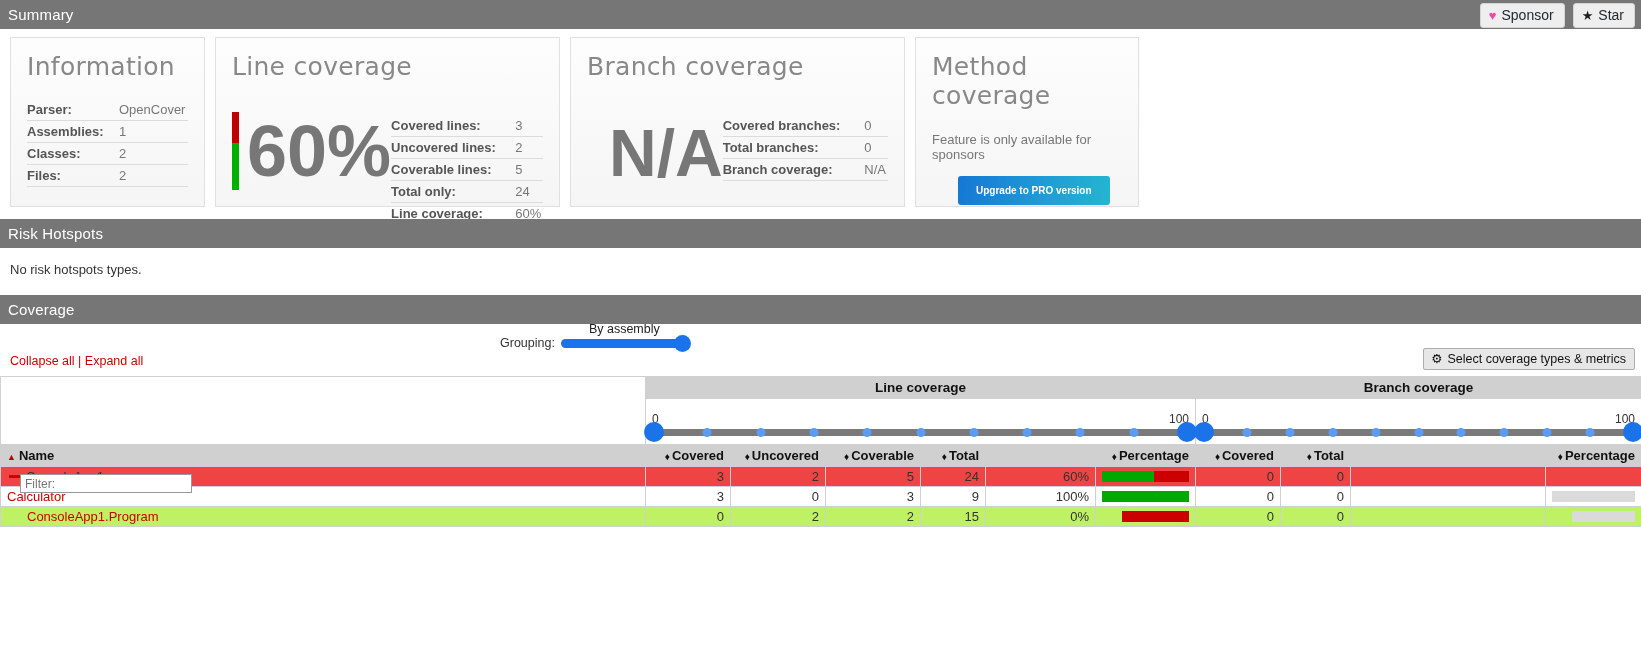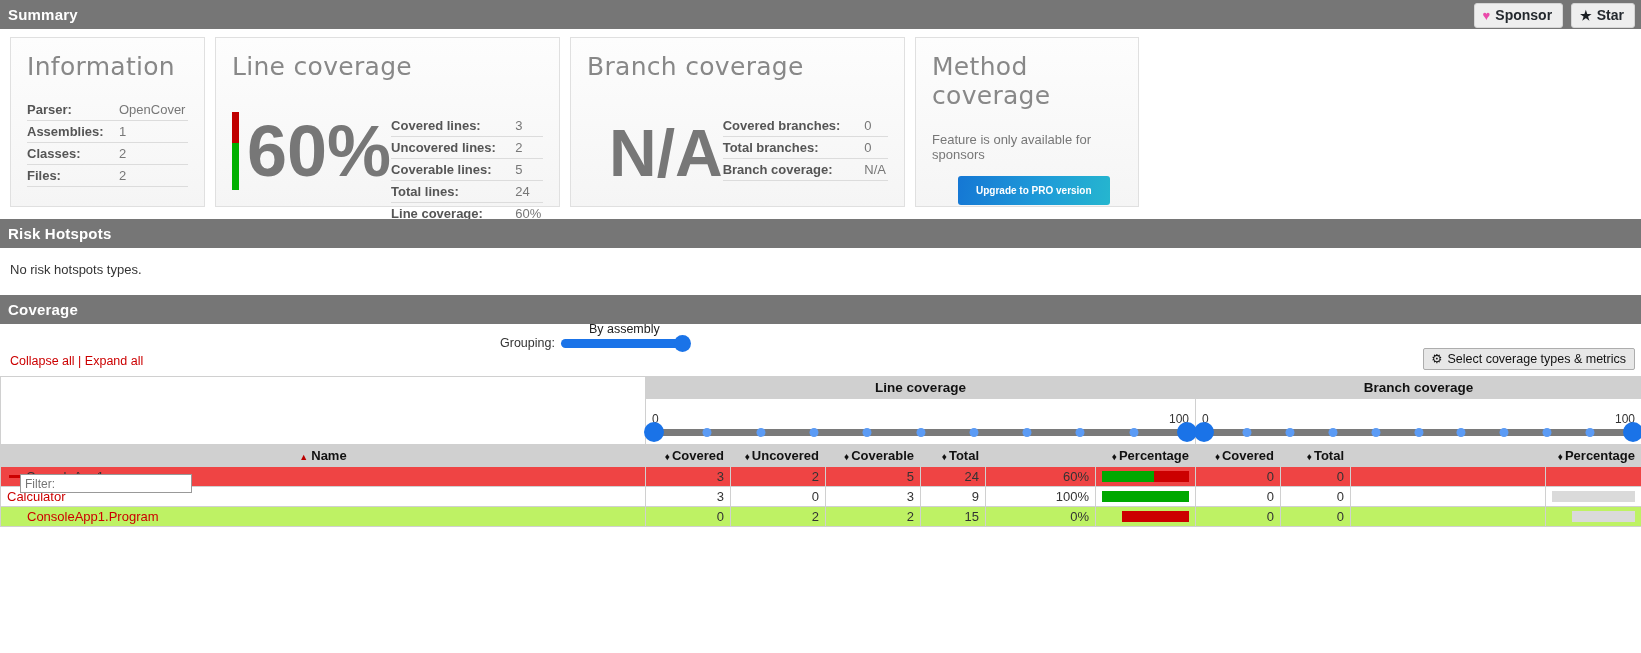--- a/index.html
+++ b/index.html
@@ -16,21 +16,21 @@
 
   
   .section-bar {
     background: #767676;
     color: #ffffff;
     height: 29px;
     display: flex;
     align-items: center;
     padding: 0 8px;
     font-size: 15px;
-    font-weight: bold;
+    font-weight: normal;
     position: relative;
   }
   .section-bar .title { letter-spacing: .2px; }
 
   .header-buttons {
     position: absolute;
     right: 6px;
     top: 3px;
     display: flex;
     gap: 8px;
@@ -282,21 +282,21 @@
 
   th.colhdr {
     background: #d0d0d0;
     font-weight: bold;
     font-size: 13px;
     color: #111;
     height: 22px;
     white-space: nowrap;
   }
   th.colhdr.right { text-align: right; }
-  th.colhdr.left  { text-align: center; }
+  th.colhdr.left  { text-align: left; }
   .sortarrow { color: #111; font-size: 10px; margin-right: 2px; }
   .sortarrow-active { color: #bb0000; font-size: 9px; margin-right: 3px; }
 
   tr.row-assembly td { background: #ef4444; font-weight: normal; }
   tr.row-class td { background: #ffffff; }
   tr.row-class-alt td { background: #bef264; padding-left: 26px; }
   td.num { text-align: right; white-space: nowrap; }
   td.name { text-align: left; white-space: nowrap; }
   a.classlink { color: #cc0000; text-decoration: none; cursor: pointer; }
 
@@ -380,21 +380,21 @@
           </tr>
           <tr>
             <td class="k">Uncovered lines:</td>
             <td class="v">2</td>
           </tr>
           <tr>
             <td class="k">Coverable lines:</td>
             <td class="v">5</td>
           </tr>
           <tr>
-            <td class="k">Total lines:</td>
+            <td class="k">Total only:</td>
             <td class="v">24</td>
           </tr>
           <tr>
             <td class="k">Line coverage:</td>
             <td class="v">60%</td>
           </tr>
         </tbody>
       </table>
     </div>
   </div>

